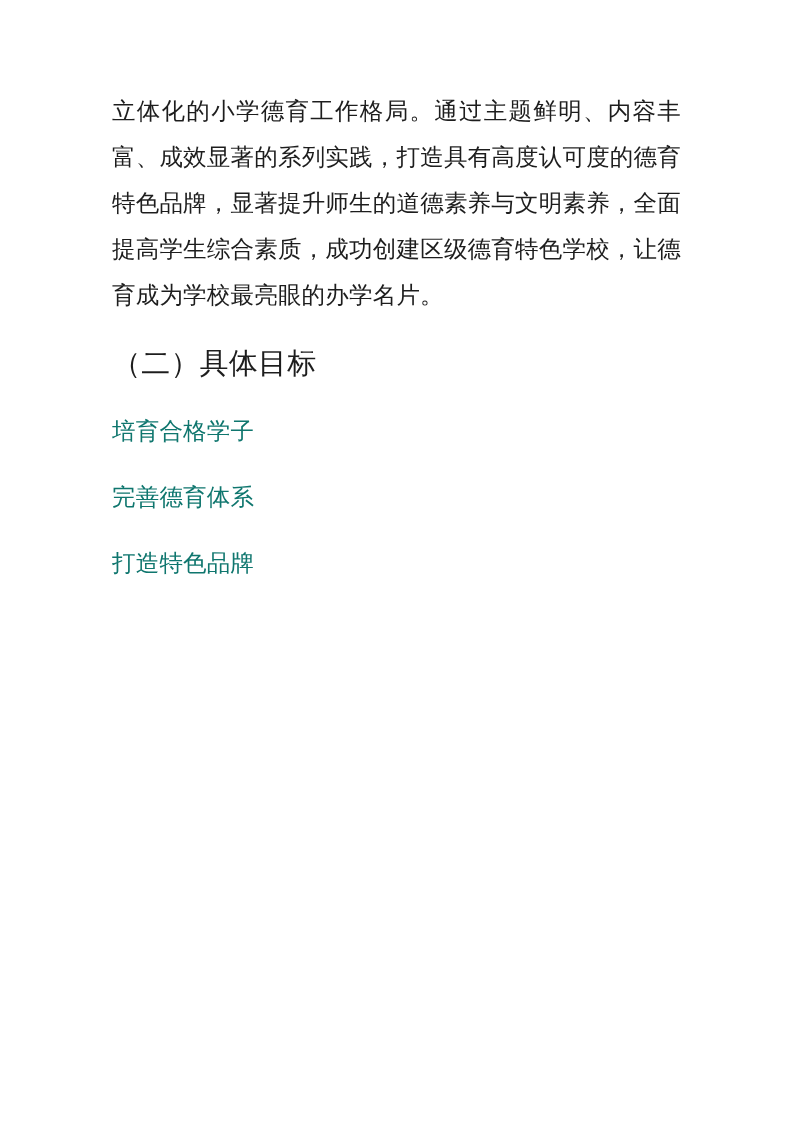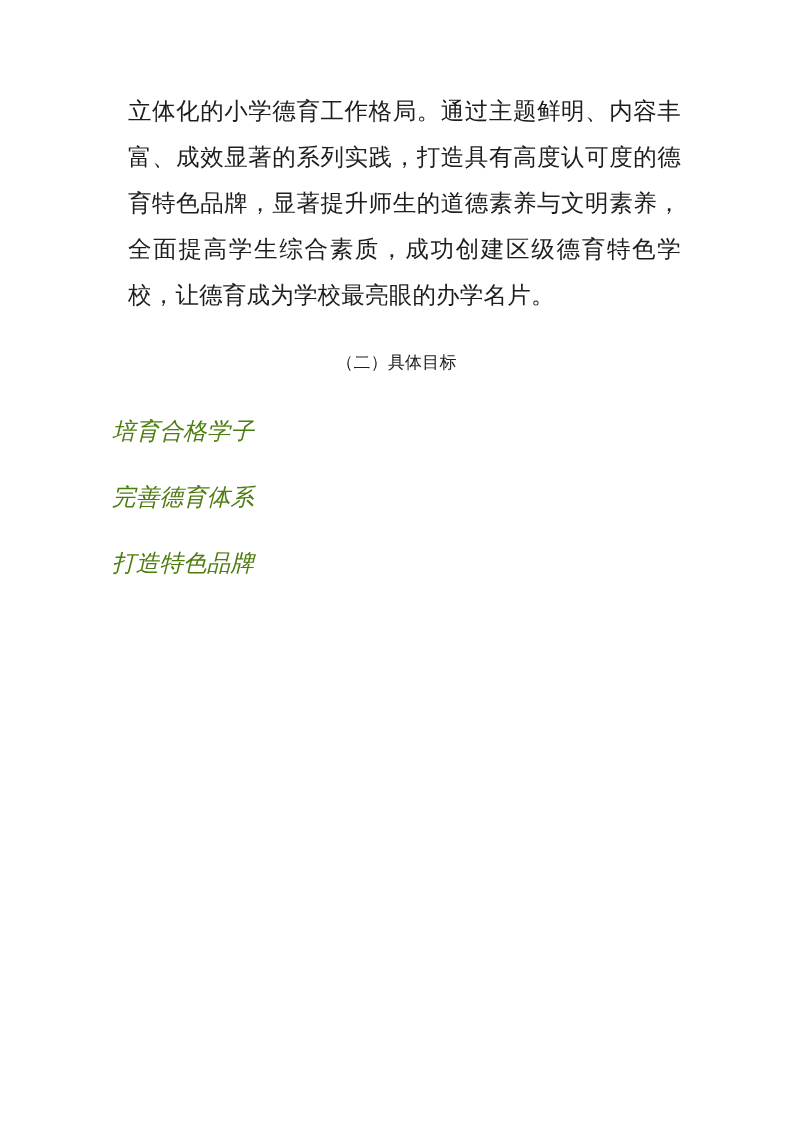--- a/index.html
+++ b/index.html
@@ -18,43 +18,41 @@
     box-sizing: border-box;
     width: 793px;
     height: 1122px;
     padding: 88px 112px 70px 112px;
     background: #ffffff;
   }
   .doc-body {
     width: 100%;
   }
   p.para {
-    margin: 0 0 22px 16px;
+    margin: 0 0 22px 0;
     font-size: 23.5px;
     line-height: 46px;
     text-align: justify;
     text-justify: inter-ideograph;
     letter-spacing: 0.2px;
     color: #1d1d1d;
   }
   p.heading {
     margin: 0 0 22px 0;
-    font-size: 17px;
+    font-size: 29px;
     line-height: 46px;
     color: #1d1d1d;
     letter-spacing: 0.2px;
-    text-align: center;
   }
   p.subheading {
     margin: 0 0 20px 0;
     font-size: 23.5px;
     line-height: 46px;
-    color: #4d7c0f;
+    color: #0f766e;
     letter-spacing: 0.2px;
-    font-style: italic;
   }
 </style>
 </head>
 <body>
 
 <div class="page">
   <div class="doc-body">
 
     <p class="para">立体化的小学德育工作格局。通过主题鲜明、内容丰富、成效显著的系列实践，打造具有高度认可度的德育特色品牌，显著提升师生的道德素养与文明素养，全面提高学生综合素质，成功创建区级德育特色学校，让德育成为学校最亮眼的办学名片。</p>
 

